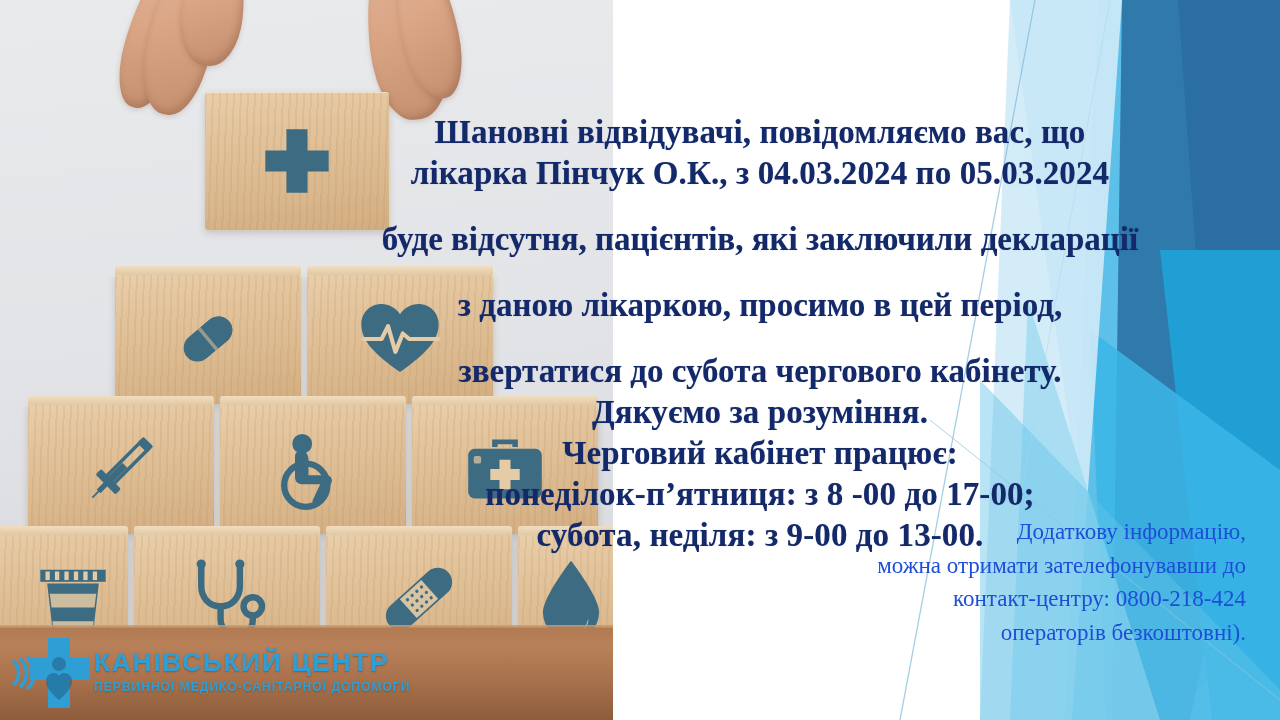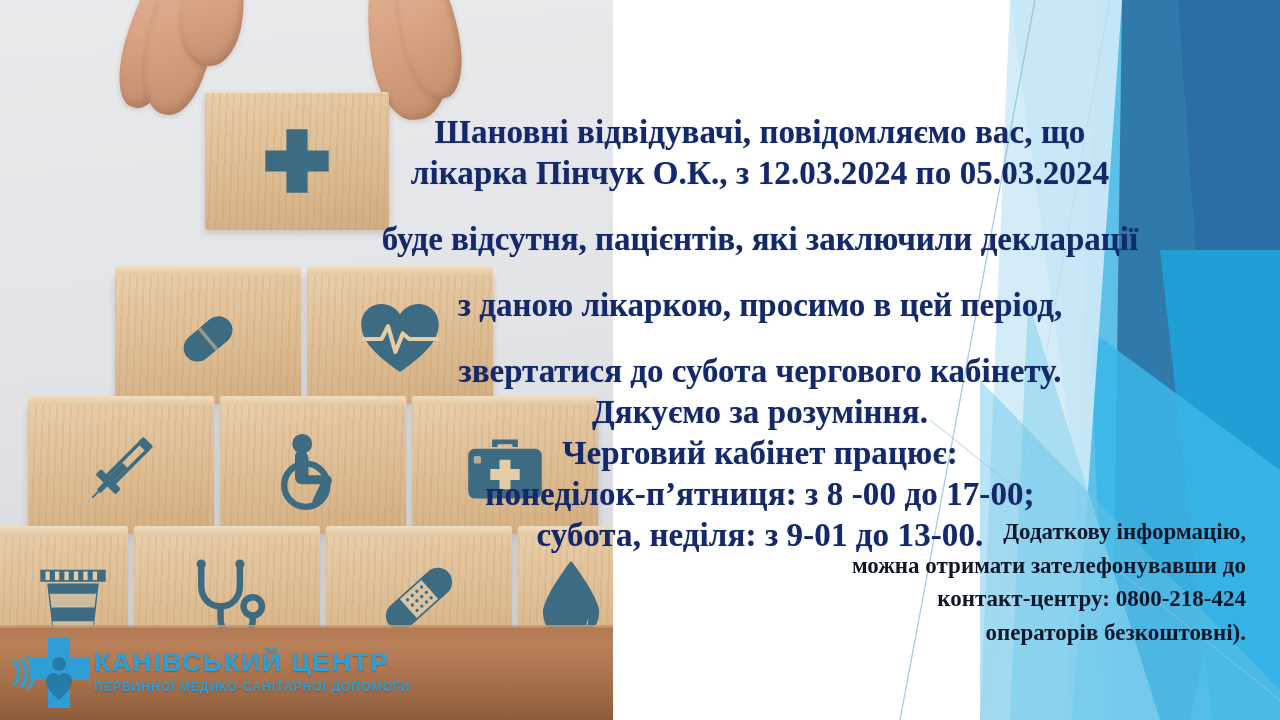--- a/index.html
+++ b/index.html
@@ -61,22 +61,22 @@
     line-height:41px;
     letter-spacing:.1px;
     text-shadow:0 0 1px rgba(19,41,106,.35);
   }
   .maintext .ln{display:block;white-space:nowrap;}
   .line-3, .line-4, .line-5{letter-spacing:0;margin-top:25px;}
 
   .subtext{
     position:absolute;right:34px;top:515px;width:560px;
     text-align:right;
-    color:#0f172a;
-    font-weight:bold;
+    color:#1d4ed8;
+    font-weight:normal;
     font-size:23px;
     line-height:33.5px;
   }
   .subtext .ln{display:block;}
 
   
   .logo{position:absolute;left:8px;bottom:8px;height:78px;display:flex;align-items:center;}
   .logo-mark{position:relative;width:86px;height:78px;}
   .logo-words{display:flex;flex-direction:column;justify-content:center;padding-bottom:4px;}
   .logo-title{
@@ -254,28 +254,28 @@
         </svg>
       </div>
     </div>
 
     <div class="table-edge"></div>
     <div class="table-top"></div>
   </div>
 
   <div class="maintext">
     <span class="ln">Шановні відвідувачі, повідомляємо вас, що</span>
-    <span class="ln">лікарка Пінчук О.К., з 12.03.2024 по 05.03.2024</span>
+    <span class="ln">лікарка Пінчук О.К., з 04.03.2024 по 05.03.2024</span>
     <span class="ln line-3">буде відсутня, пацієнтів, які заключили декларації</span>
     <span class="ln line-4">з даною лікаркою, просимо в цей період,</span>
     <span class="ln line-5">звертатися до субота чергового кабінету.</span>
     <span class="ln">Дякуємо за розуміння.</span>
     <span class="ln">Черговий кабінет працює:</span>
     <span class="ln">понеділок-п’ятниця: з 8 -00 до 17-00;</span>
-    <span class="ln">субота, неділя: з 9-01 до 13-00.</span>
+    <span class="ln">субота, неділя: з 9-00 до 13-00.</span>
   </div>
 
   <div class="subtext">
     <span class="ln">Додаткову інформацію,</span>
     <span class="ln">можна отримати зателефонувавши до</span>
     <span class="ln">контакт-центру: 0800-218-424</span>
     <span class="ln">операторів безкоштовні).</span>
   </div>
 
   <div class="logo">

